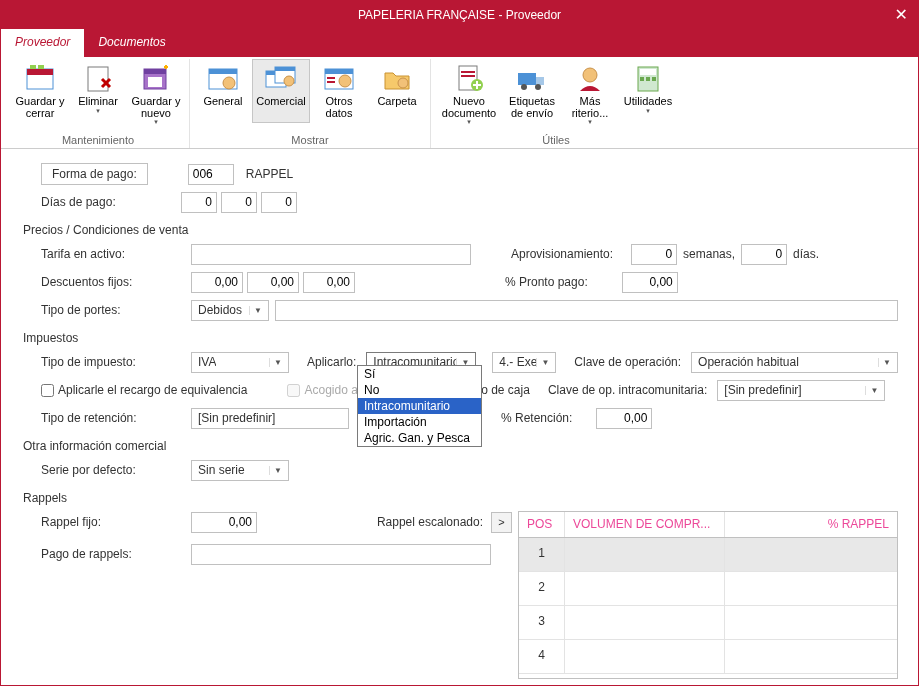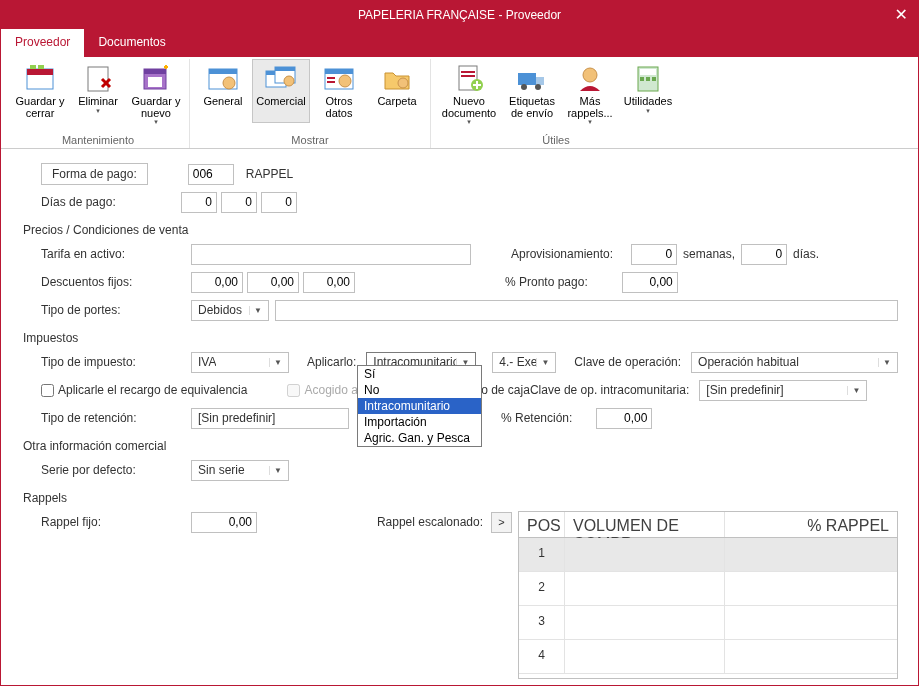--- a/index.html
+++ b/index.html
@@ -5,21 +5,21 @@
   * { box-sizing: border-box; margin: 0; padding: 0; font-family: "Segoe UI", Tahoma, sans-serif; }
   body { background: #fff; width: 919px; height: 686px; border: 1px solid #b91734; overflow: hidden; font-size: 12px; }
 
   
   .titlebar { background: #b91734; color: #fff; height: 28px; display: flex; align-items: center; justify-content: center; position: relative; }
   .titlebar .ttl { font-size: 12px; }
   .titlebar .close { position: absolute; right: 10px; top: 4px; font-size: 16px; cursor: pointer; }
 
   
   .tabs { background: #b91734; height: 28px; display: flex; }
-  .tab { padding: 6px 14px; color: #fff; cursor: pointer; font-size: 12px; }
+  .tab { padding: 6px 14px; color: #fff; cursor: pointer; font-size: 12px; font-style: italic; }
   .tab.active { background: #fff; color: #b91734; }
 
   
   .ribbon { height: 92px; border-bottom: 1px solid #ccc; display: flex; padding: 2px 6px 0 6px; }
   .group { display: flex; flex-direction: column; align-items: center; border-right: 1px solid #e3e3e3; padding: 0 4px; }
   .group:last-child { border-right: none; }
   .gbtns { display: flex; gap: 0; }
   .rbtn { width: 58px; display: flex; flex-direction: column; align-items: center; justify-content: flex-start; padding: 3px 2px; cursor: pointer; border: 1px solid transparent; }
   .rbtn.active { background: #eaeaea; border-color: #c6c6c6; }
   .rbtn .ico { width: 32px; height: 32px; display: flex; align-items: center; justify-content: center; }
@@ -44,21 +44,21 @@
   .wide-txt { flex: 1; }
   .sqbtn { width: 21px; height: 21px; border: 1px solid #c0c0c0; background: #f3f3f3; display: inline-flex; align-items: center; justify-content: center; cursor: pointer; font-size: 11px; }
 
   
   .ddpop { position: absolute; border: 1px solid #7a7a7a; background: #fff; z-index: 50; }
   .ddpop .opt { padding: 1px 6px; font-size: 12px; cursor: pointer; }
   .ddpop .opt.sel { background: #2a63c7; color: #fff; }
 
   
   .raptable { border: 1px solid #c0c0c0; width: 380px; height: 168px; position: relative; margin-left: 6px; display: flex; flex-direction: column;}
-  .raptable .hdr { display: flex; height: 26px; border-bottom: 1px solid #c0c0c0; background: #fff; font-size: 16px; color: #404040; }
+  .raptable .hdr { display: flex; height: 26px; border-bottom: 1px solid #c0c0c0; background: #fff; font-size: 12px; color: #ec4899; }
   .raptable .hdr div { padding: 5px 8px; }
   .raptable .hdr .c1 { width: 46px; border-right: 1px solid #e3e3e3; }
   .raptable .hdr .c2 { width: 160px; border-right: 1px solid #e3e3e3; }
   .raptable .hdr .c3 { flex: 1; text-align: right; }
   .raptable .body { overflow-y: scroll; flex: 1; }
   .raptable .trow { display: flex; height: 34px; border-bottom: 1px solid #e3e3e3; }
   .raptable .trow:first-child { background: #e8e8e8; }
   .raptable .trow .c1 { width: 46px; padding: 8px 8px; text-align: center; border-right: 1px solid #e3e3e3; }
   .raptable .trow .c2 { width: 160px; border-right: 1px solid #e3e3e3; }
   .raptable .trow .c3 { flex: 1; }
@@ -196,21 +196,21 @@
           </span>
         <span class="lbl">Etiquetas de envío</span>
       </div>
       <div class="rbtn">
         <span class="ico">
             <svg width="32" height="32">
               <circle cx="16" cy="12" r="7" fill="#f2c178" stroke="#c9924b"></circle>
               <path d="M6 28 q10 -10 20 0 z" fill="#b91734"></path>
             </svg>
           </span>
-        <span class="lbl">Más rappels...</span>
+        <span class="lbl">Más riterio...</span>
         <span class="drop">▾</span>
       </div>
       <div class="rbtn">
         <span class="ico">
             <svg width="32" height="32">
               <rect x="6" y="4" width="20" height="24" fill="#d0e8d0" stroke="#6aa84f"></rect>
               <rect x="8" y="6" width="16" height="6" fill="#fff"></rect>
               <rect x="8" y="14" width="4" height="4" fill="#6aa84f"></rect>
               <rect x="14" y="14" width="4" height="4" fill="#6aa84f"></rect>
               <rect x="20" y="14" width="4" height="4" fill="#6aa84f"></rect>
@@ -301,21 +301,21 @@
     <label class="chk">
       <input type="checkbox" style="">
         <span>Aplicarle el recargo de equivalencia</span>
     </label>
     <div style="width:40px"></div>
     <label class="chk dis">
       <input type="checkbox" disabled="" style="">
         <span>Acogido a</span>
     </label>
     <span style="margin-left:100px">riterio de caja</span>
-    <span style="">Clave de op. intracomunitaria:</span>
+    <span style="margin-left:18px">Clave de op. intracomunitaria:</span>
     <div class="combo" style="flex:1;margin-left:10px;max-width:168px">
       <span class="cv">[Sin predefinir]</span>
         <span class="ar">▼</span>
     </div>
   </div>
 
   <div class="row">
     <div class="lbl-col l1">Tipo de retención:</div>
     <div class="combo" style="width:158px">
       <span class="cv">[Sin predefinir]</span>
@@ -340,20 +340,24 @@
 
   <div class="row" style="align-items:flex-start">
     <div style="width:20px"></div>
     <div style="flex:1">
       <div class="row" style="margin-bottom:10px">
         <div style="width:150px">Rappel fijo:</div>
         <input class="txt num" style="width: 66px;" value="0,00">
         <div style="flex:1"></div>
         <span>Rappel escalonado:</span>
         <div class="sqbtn" style="margin-left:8px">&gt;</div>
+      </div>
+      <div class="row">
+        <div style="width:150px">Pago de rappels:</div>
+        <input class="txt" style="width: 300px;" value="">
       </div>
     </div>
 
     <div class="raptable">
       <div class="hdr">
         <div class="c1">POS</div>
         <div class="c2">VOLUMEN DE COMPR...</div>
         <div class="c3">% RAPPEL</div>
       </div>
       <div class="body" id="rappel-body">

